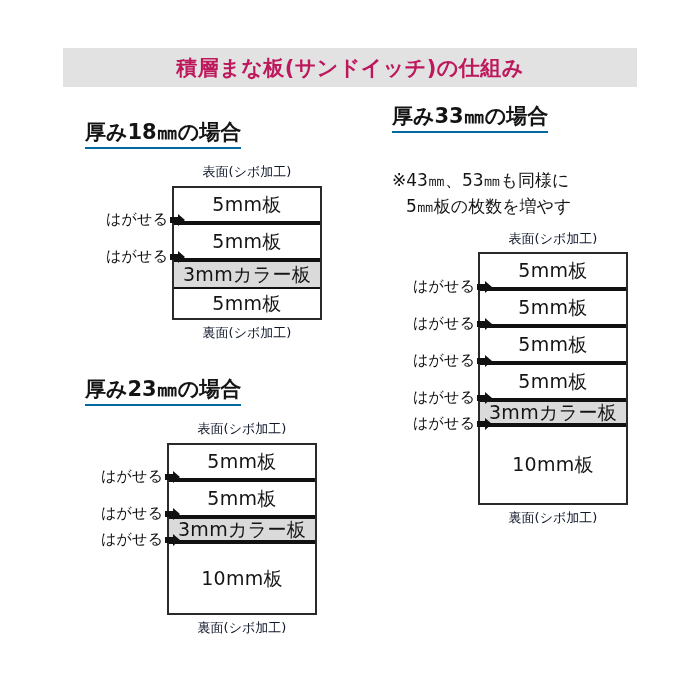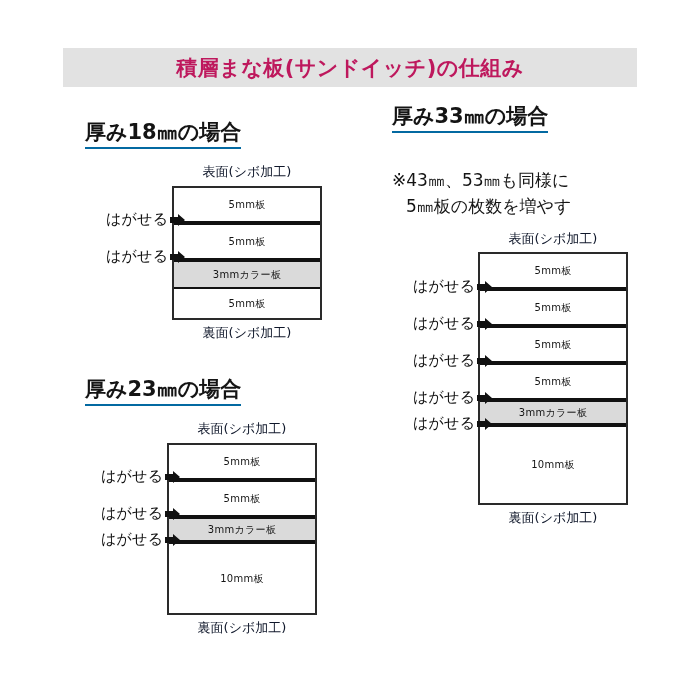--- a/index.html
+++ b/index.html
@@ -79,21 +79,21 @@
   .layer.sep {
     border-top: 4px solid #111111;
   }
   .layer.thin-sep {
     border-top: 2px solid #111111;
   }
   .layer.color-board {
     background: #dadada;
   }
   .layer-label {
-    font-size: 10px;
+    font-size: 19px;
     color: #141414;
     white-space: nowrap;
     letter-spacing: 0.3px;
   }
 
   
   .face-caption {
     position: absolute;
     font-size: 13px;
     color: #0f172a;

